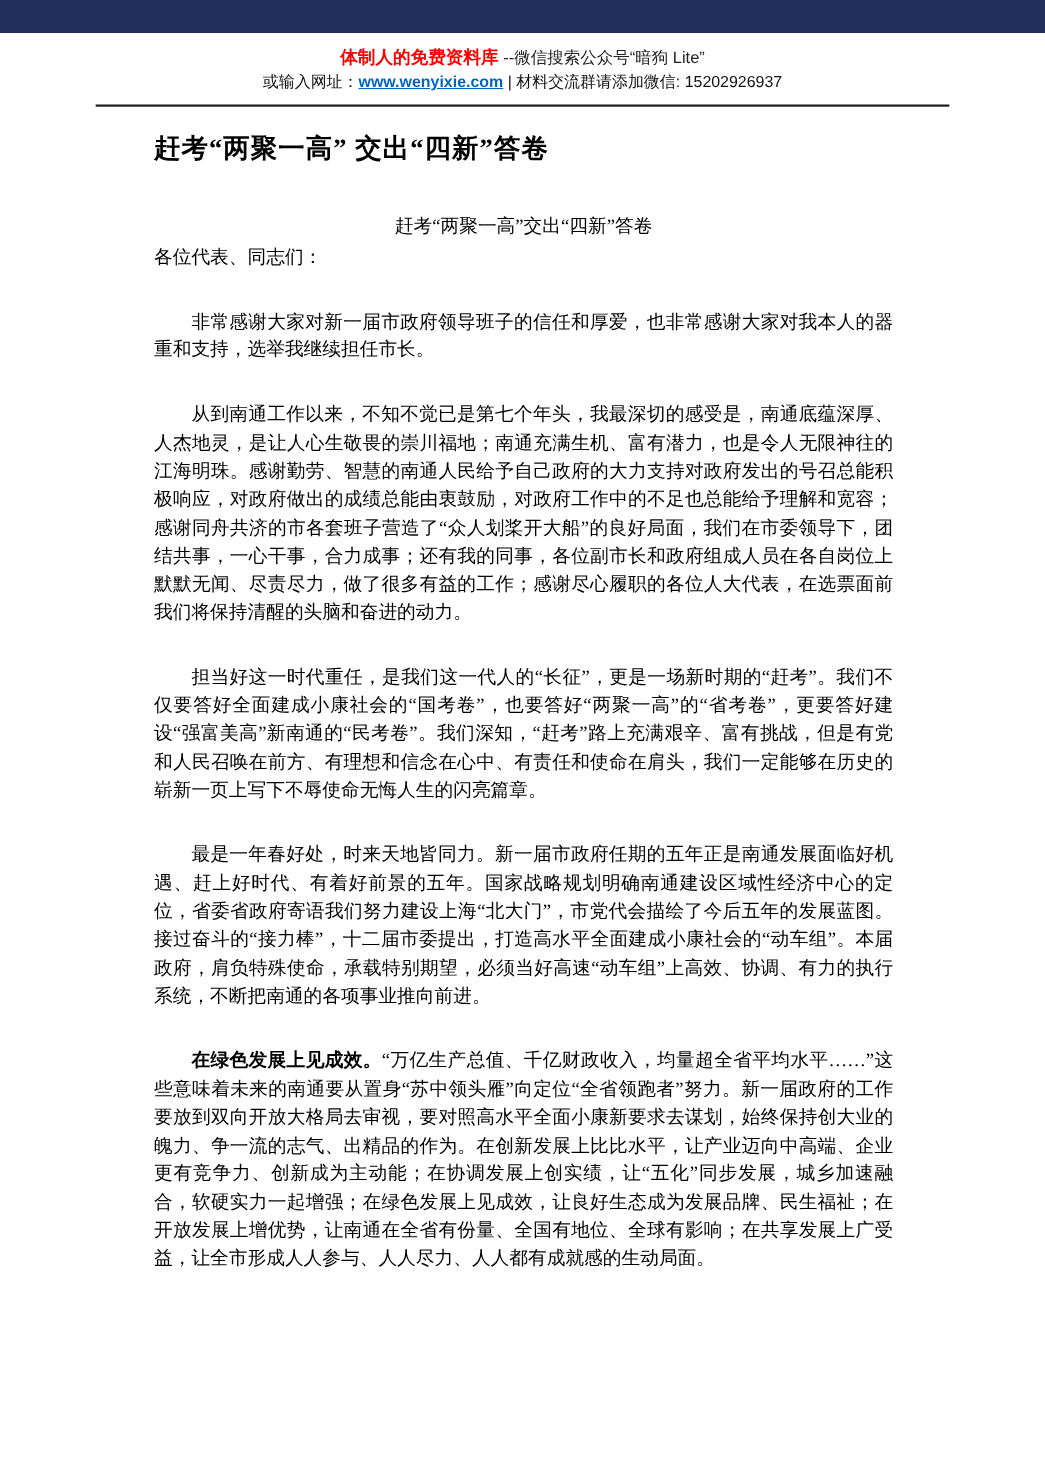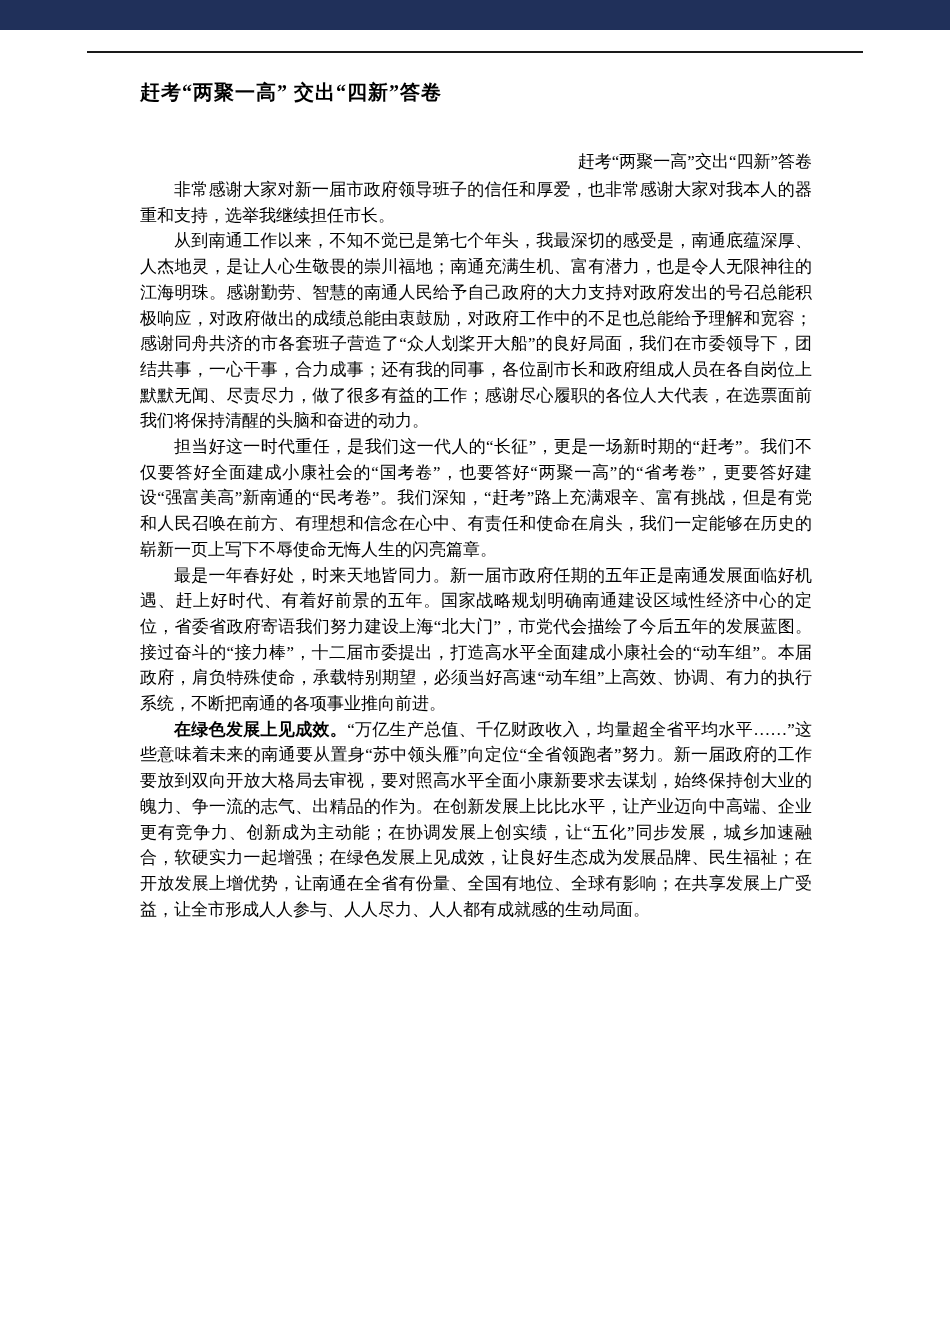--- a/index.html
+++ b/index.html
@@ -24,48 +24,55 @@
     color:var(--brand-red, #ff0000);
     font-weight:bold; font-size:16px;
   }
   .promo-line2 { font-size:14.5px; line-height:22px; color:#111; }
   .site-link {
     color:var(--link-blue, #0563c1);
     text-decoration:underline; cursor:pointer; font-weight:bold;
   }
   .content { padding:20px 138px 0 140px; }
   .doc-title {
-    font-size:20px; font-weight:bold; letter-spacing:1px;
+    font-size:24px; font-weight:bold; letter-spacing:1px;
     margin:2px 0 40px 0; line-height:34px;
   }
   .center-block { text-align:center; }
-  .center-line { font-size:17px; line-height:26px;text-align:right; }
+  .center-line { font-size:17px; line-height:26px; }
   .doc-body { margin-top:2px; }
   .para {
     font-size:17px; line-height:25.7px;
     text-align:justify; text-justify:inter-ideograph;
   }
-  .para.indent { text-indent:2em; }
+  .para.indent { text-indent:2em;margin-top:33px; }
   .para strong { font-weight:bold; }
 </style>
 </head>
 <body>
 
 <div class="top-bar"></div>
 
 <div class="promo-header">
+  <div class="promo-line1">
+    <span class="promo-site-name">体制人的免费资料库</span><span> --微信搜索公众号“暗狗 Lite”</span>
+  </div>
+  <div class="promo-line2">
+    <span>或输入网址：</span><a class="site-link">www.wenyixie.com</a><span> | 材料交流群请添加微信: 15202926937</span>
+  </div>
 </div>
 
 <div class="content">
   <h1 class="doc-title">赶考“两聚一高”  交出“四新”答卷</h1>
 
   <div class="center-block">
     <div class="center-line">赶考“两聚一高”交出“四新”答卷</div>
   </div>
 
   <div class="doc-body">
+      <p class="para">各位代表、同志们：</p>
       <p class="para indent">非常感谢大家对新一届市政府领导班子的信任和厚爱，也非常感谢大家对我本人的器重和支持，选举我继续担任市长。</p>
       <p class="para indent">从到南通工作以来，不知不觉已是第七个年头，我最深切的感受是，南通底蕴深厚、人杰地灵，是让人心生敬畏的崇川福地；南通充满生机、富有潜力，也是令人无限神往的江海明珠。感谢勤劳、智慧的南通人民给予自己政府的大力支持对政府发出的号召总能积极响应，对政府做出的成绩总能由衷鼓励，对政府工作中的不足也总能给予理解和宽容；感谢同舟共济的市各套班子营造了“众人划桨开大船”的良好局面，我们在市委领导下，团结共事，一心干事，合力成事；还有我的同事，各位副市长和政府组成人员在各自岗位上默默无闻、尽责尽力，做了很多有益的工作；感谢尽心履职的各位人大代表，在选票面前我们将保持清醒的头脑和奋进的动力。</p>
       <p class="para indent">担当好这一时代重任，是我们这一代人的“长征”，更是一场新时期的“赶考”。我们不仅要答好全面建成小康社会的“国考卷”，也要答好“两聚一高”的“省考卷”，更要答好建设“强富美高”新南通的“民考卷”。我们深知，“赶考”路上充满艰辛、富有挑战，但是有党和人民召唤在前方、有理想和信念在心中、有责任和使命在肩头，我们一定能够在历史的崭新一页上写下不辱使命无悔人生的闪亮篇章。</p>
       <p class="para indent">最是一年春好处，时来天地皆同力。新一届市政府任期的五年正是南通发展面临好机遇、赶上好时代、有着好前景的五年。国家战略规划明确南通建设区域性经济中心的定位，省委省政府寄语我们努力建设上海“北大门”，市党代会描绘了今后五年的发展蓝图。接过奋斗的“接力棒”，十二届市委提出，打造高水平全面建成小康社会的“动车组”。本届政府，肩负特殊使命，承载特别期望，必须当好高速“动车组”上高效、协调、有力的执行系统，不断把南通的各项事业推向前进。</p>
       <p class="para indent"><strong>在绿色发展上见成效。</strong>“万亿生产总值、千亿财政收入，均量超全省平均水平……”这些意味着未来的南通要从置身“苏中领头雁”向定位“全省领跑者”努力。新一届政府的工作要放到双向开放大格局去审视，要对照高水平全面小康新要求去谋划，始终保持创大业的魄力、争一流的志气、出精品的作为。在创新发展上比比水平，让产业迈向中高端、企业更有竞争力、创新成为主动能；在协调发展上创实绩，让“五化”同步发展，城乡加速融合，软硬实力一起增强；在绿色发展上见成效，让良好生态成为发展品牌、民生福祉；在开放发展上增优势，让南通在全省有份量、全国有地位、全球有影响；在共享发展上广受益，让全市形成人人参与、人人尽力、人人都有成就感的生动局面。</p>
     </div>
 </div>
 
 </body></html>

